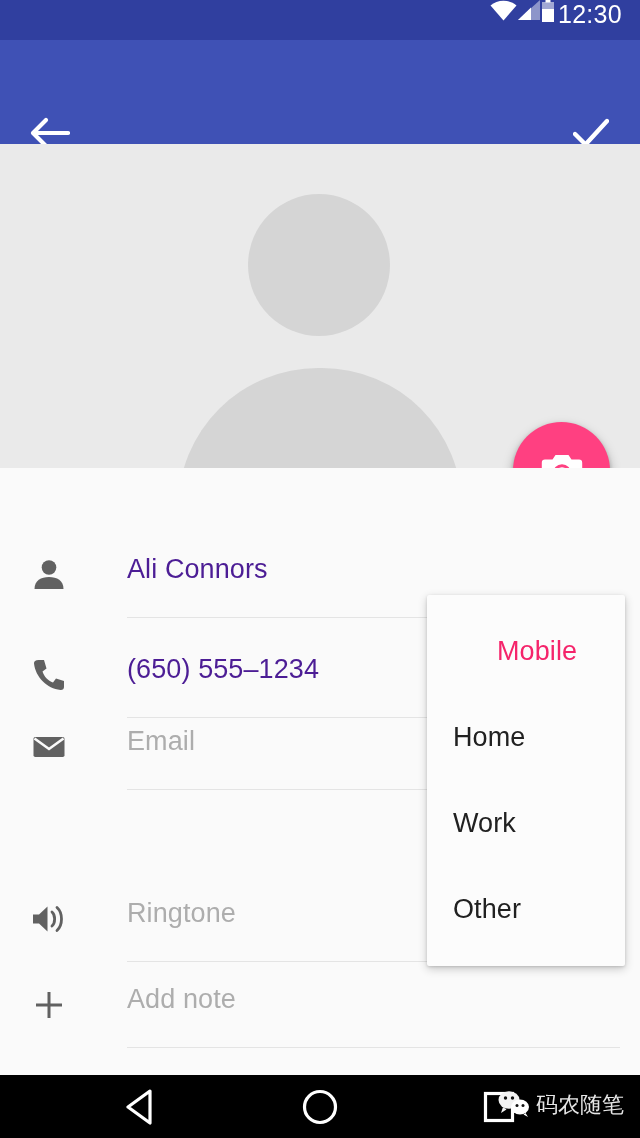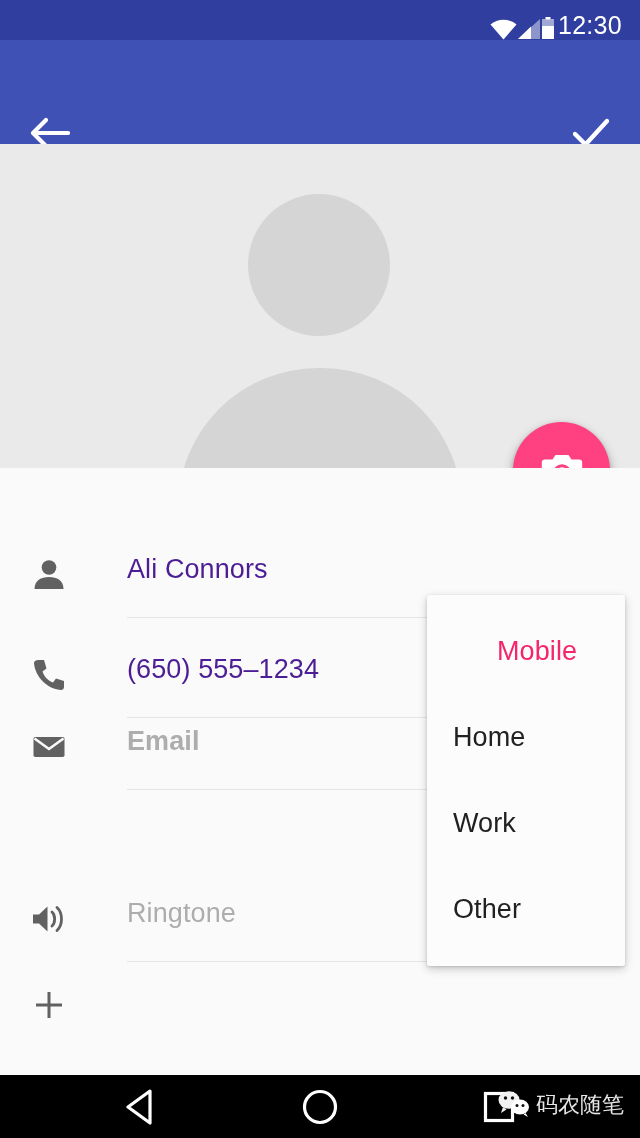--- a/index.html
+++ b/index.html
@@ -8,21 +8,21 @@
     background:#FAFAFA;
     font-family:"Liberation Sans", sans-serif;
     overflow:hidden;
   }
   #screen { position:relative; width:640px; height:1138px; background:#FAFAFA; }
 
   
   #status-bar {
     position:absolute; left:0; top:0; width:640px; height:40px;
     background:#303F9F;
-    display:flex; align-items:flex-end; justify-content:flex-end;
+    display:flex; align-items:flex-start; justify-content:flex-end;
     padding-right:18px; 
   }
   .sb-icon { display:flex; align-items:center; }
   #status-time {
     color:#FFFFFF; font-size:25px; letter-spacing:0.3px;
     margin-left:3px; font-family:"Liberation Sans", sans-serif;
   }
 
   
   #app-bar {
@@ -200,21 +200,21 @@
         <svg width="34" height="34" viewBox="0 0 34 34">
           <path d="M6.5 2 L12 2 L14.5 10.5 L10.5 13.5 C12 18.5 16 22.5 21 24.5 L24 20.5 L32 23 L32 29 C32 31 30.5 32.2 28.5 32 C15 30.5 3.5 19 2 5.5 C1.8 3.5 3.5 2 6.5 2 Z" fill="#616161"></path>
         </svg>
       </span>
       <div class="field-input-wrap">
         <span class="field-value">(650) 555–1234</span>
         <div class="field-underline"></div>
       </div>
     </div>
 
-    <div class="field-row" style="top:236px;font-weight:bold;">
+    <div class="field-row" style="top:236px;">
       <span class="field-icon">
         <svg width="34" height="34" viewBox="0 0 34 34">
           <rect x="1.5" y="7" width="31" height="20" rx="1.8" fill="#616161"></rect>
           <path d="M2.5 8.5 L17 19 L31.5 8.5" stroke="#FAFAFA" stroke-width="2.6" fill="none"></path>
         </svg>
       </span>
       <div class="field-input-wrap">
         <span class="field-value placeholder">Email</span>
         <div class="field-underline"></div>
       </div>
@@ -235,20 +235,24 @@
       </div>
     </div>
 
     <div class="field-row" style="top:494px;">
       <span class="field-icon">
         <svg width="34" height="34" viewBox="0 0 34 34">
           <line x1="17" y1="4" x2="17" y2="30" stroke="#616161" stroke-width="3"></line>
           <line x1="4" y1="17" x2="30" y2="17" stroke="#616161" stroke-width="3"></line>
         </svg>
       </span>
+      <div class="field-input-wrap">
+        <span class="field-value placeholder">Add note</span>
+        <div class="field-underline"></div>
+      </div>
     </div>
 
   </div>
 
   <div id="label-menu">
     <div class="menu-item selected" style="top:13px;padding-left:44px;">
       <span>Mobile</span>
     </div>
     <div class="menu-item" style="top:99px;">
       <span>Home</span>

